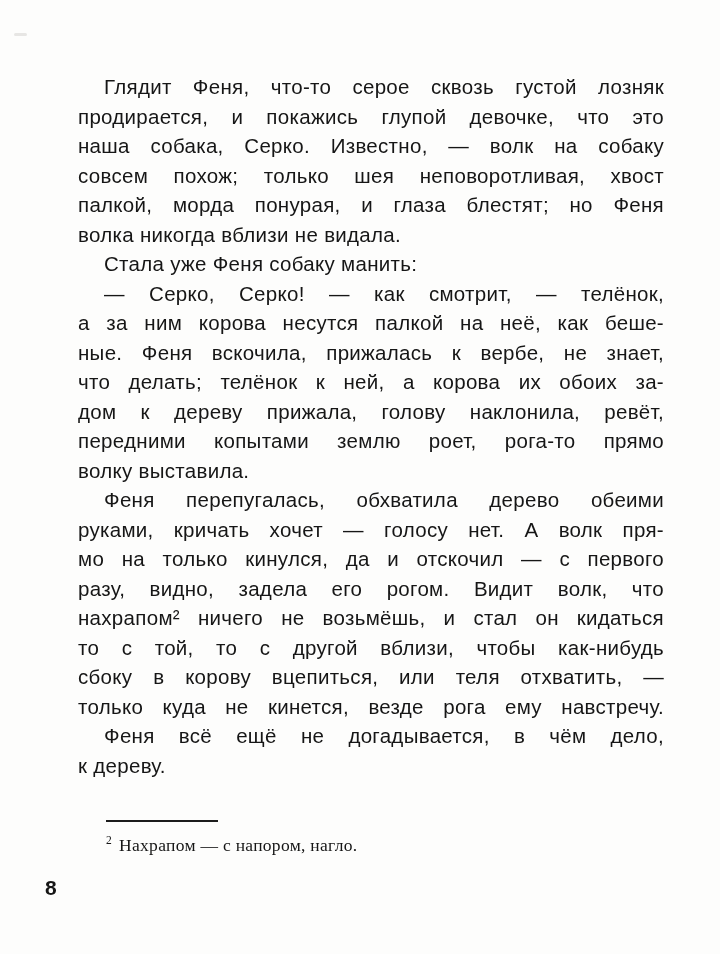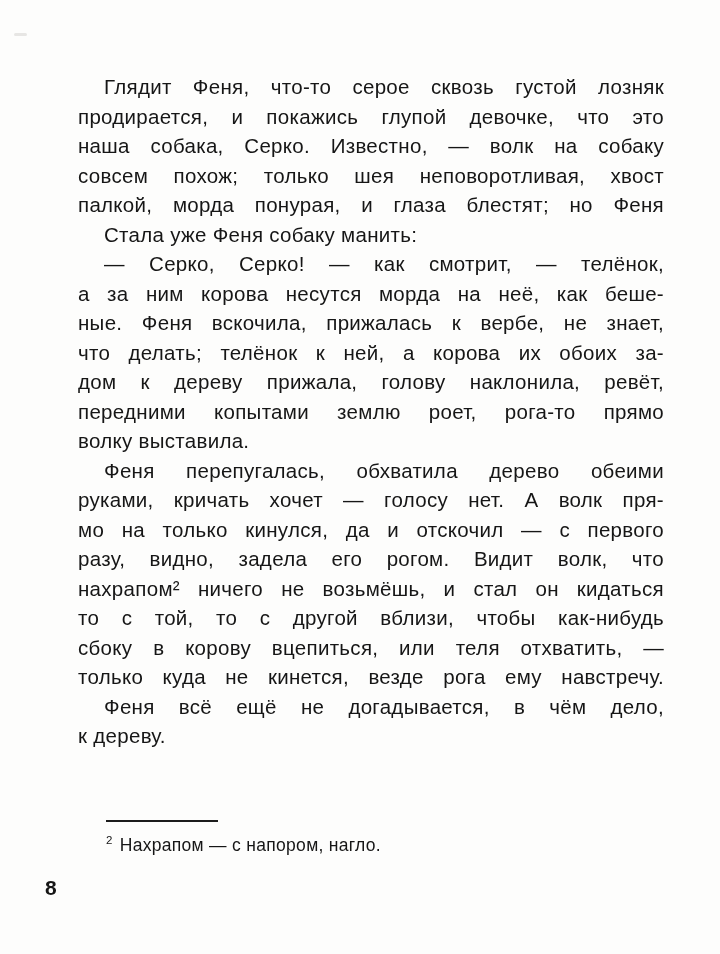--- a/index.html
+++ b/index.html
@@ -26,21 +26,21 @@
   .line {
     text-align:justify;
     text-align-last:justify;
   }
   .line.noJust {
     text-align:left;
     text-align-last:left;
   }
   .line.indent { text-indent:26px; }
 
-  .footnote { position:absolute; left:78px; top:820px; width:586px; }
+  .footnote { position:absolute; left:78px; top:820px; width:586px;font-family:Liberation Serif, serif; }
   .footnote-rule {
     width:112px; margin-left:28px; height:0;
     border-top:2px solid #1c1c1c;
   }
   .footnote-text {
     margin-top:11px; padding-left:28px;
     font-size:17.5px; line-height:24px; letter-spacing:0.3px;
   }
   .footnote-text sup {
     font-size:11.5px; vertical-align:super; margin-right:7px; line-height:0;
@@ -58,25 +58,26 @@
 
   <div class="artifact"></div>
 
   <div class="text-block">
 
     <div class="line indent">Глядит Феня, что-то серое сквозь густой лозняк</div>
     <div class="line">продирается, и покажись глупой девочке, что это</div>
     <div class="line">наша собака, Серко. Известно, — волк на собаку</div>
     <div class="line">совсем похож; только шея неповоротливая, хвост</div>
     <div class="line">палкой, морда понурая, и глаза блестят; но Феня</div>
+    <div class="line noJust">волка никогда вблизи не видала.</div>
 
     <div class="line noJust indent">Стала уже Феня собаку манить:</div>
 
     <div class="line indent">— Серко, Серко! — как смотрит, — телёнок,</div>
-    <div class="line">а за ним корова несутся морда на неё, как беше-</div>
+    <div class="line">а за ним корова несутся палкой на неё, как беше-</div>
     <div class="line">ные. Феня вскочила, прижалась к вербе, не знает,</div>
     <div class="line">что делать; телёнок к ней, а корова их обоих за-</div>
     <div class="line">дом к дереву прижала, голову наклонила, ревёт,</div>
     <div class="line">передними копытами землю роет, рога-то прямо</div>
     <div class="line noJust">волку выставила.</div>
 
     <div class="line indent">Феня перепугалась, обхватила дерево обеими</div>
     <div class="line">руками, кричать хочет — голосу нет. А волк пря-</div>
     <div class="line">мо на только кинулся, да и отскочил — с первого</div>
     <div class="line">разу, видно, задела его рогом. Видит волк, что</div>

